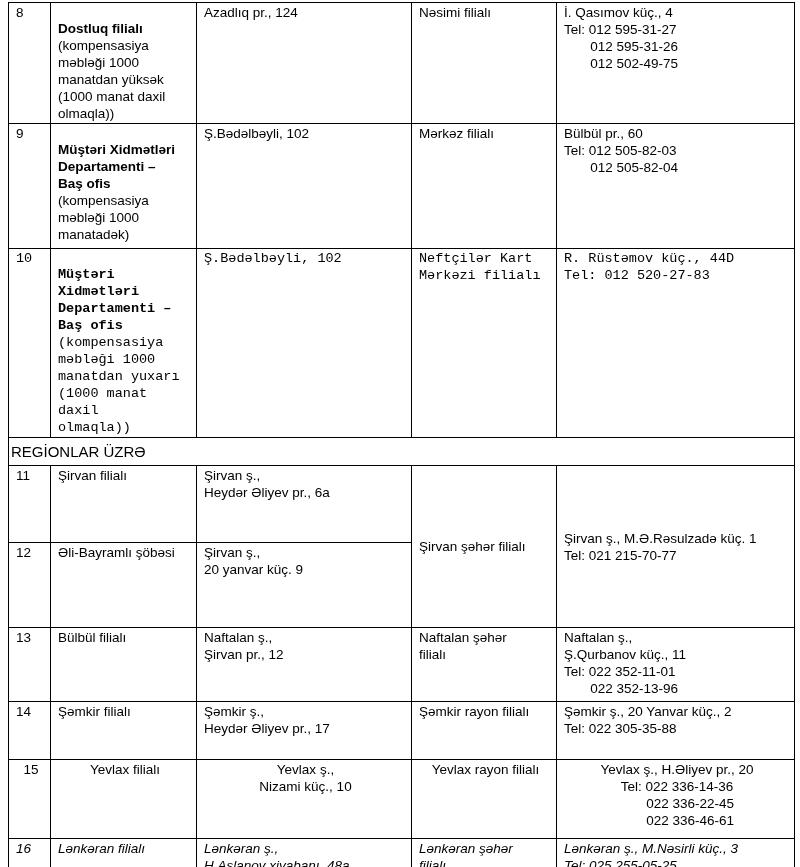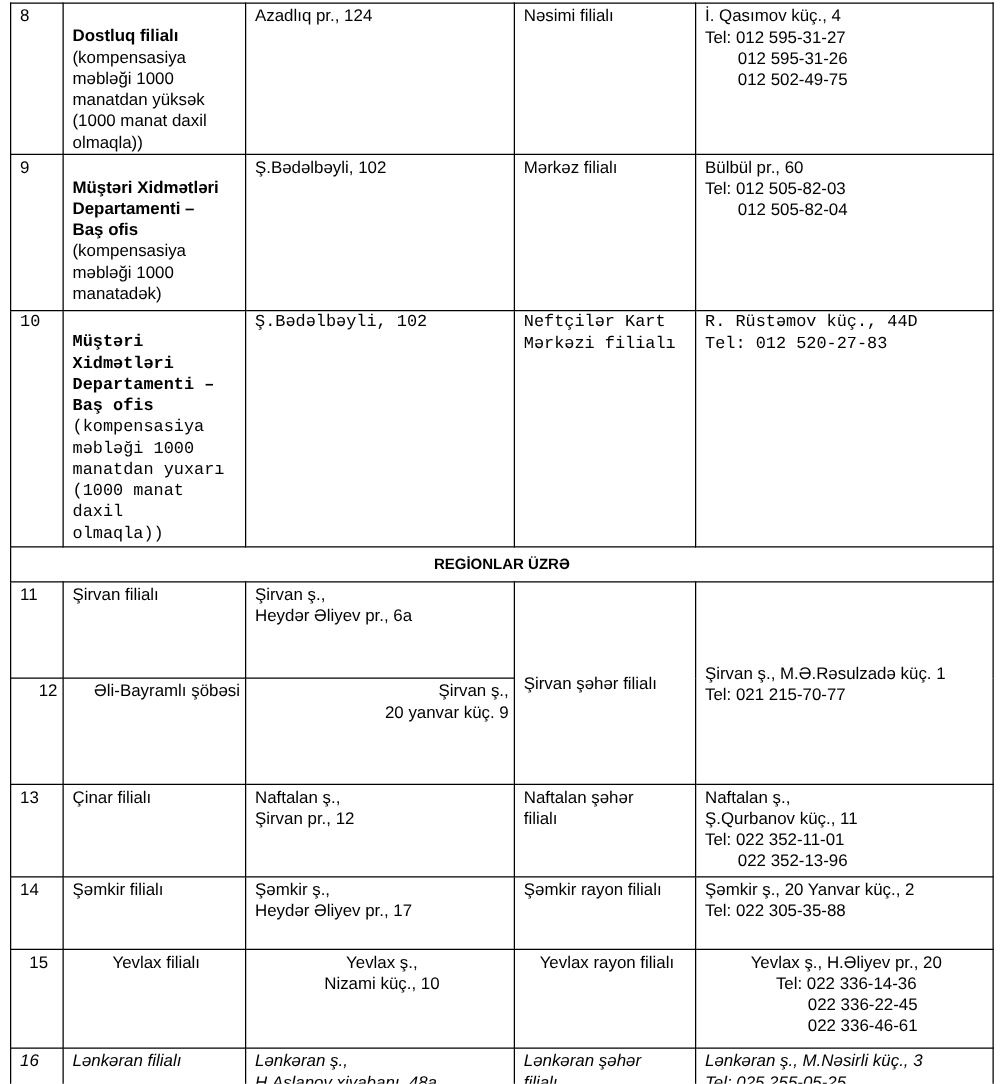--- a/index.html
+++ b/index.html
@@ -19,30 +19,30 @@
     vertical-align: top;
     padding: 1px 4px 1px 7px;
     white-space: pre-wrap;
     overflow: hidden;
     word-wrap: break-word;
   }
   td.num { padding-left: 7px; }
   span.branch-name { font-weight: bold; display: block; margin-top: 16px; }
   span.branch-note { display: block; }
   tr.hdr td {
-    text-align: center; font-weight: bold; font-size: 12px;
+    text-align: left; font-weight: normal; font-size: 15px;
     vertical-align: middle; padding: 2px;
   }
   td.mid { vertical-align: middle; }
   tr.r8  { height: 111px; }
   tr.r9  { height: 125px; }
   tr.r10 { height: 147px; font-family: Liberation Mono, monospace; }
   tr.hdr { height: 28px; }
   tr.r11 { height: 77px; }
-  tr.r12 { height: 85px; text-align: right; }
+  tr.r12 { height: 85px; }
   tr.r13 { height: 74px; margin-top: 31px; }
   tr.r14 { height: 58px; }
   tr.r15 { height: 79px; text-align: center; }
   tr.r16 { height: 63px; font-style: italic; }
 </style>
 </head>
 <body>
 
 <div>
   <table class="branches">
@@ -116,21 +116,21 @@
 
       <tr class="r12">
         <td class="num">12</td>
         <td>Əli-Bayramlı şöbəsi</td>
         <td>Şirvan ş.,
 20 yanvar küç. 9</td>
       </tr>
 
       <tr class="r13">
         <td class="num">13</td>
-        <td>Çinar filialı</td>
+        <td>Bülbül filialı</td>
         <td>Naftalan ş.,
 Şirvan pr., 12</td>
         <td>Naftalan şəhər
 filialı</td>
         <td>Naftalan ş.,
 Ş.Qurbanov küç., 11
 Tel: 022 352-11-01
        022 352-13-96</td>
       </tr>
 

